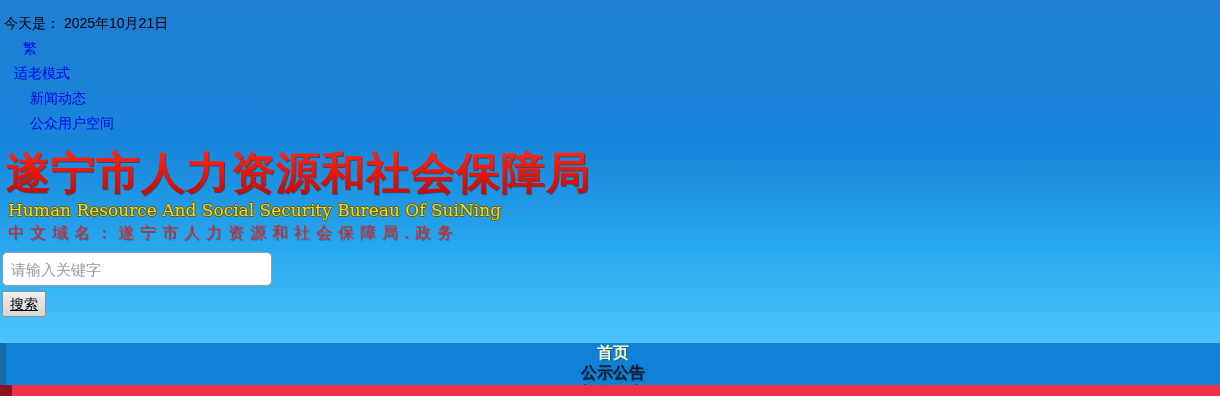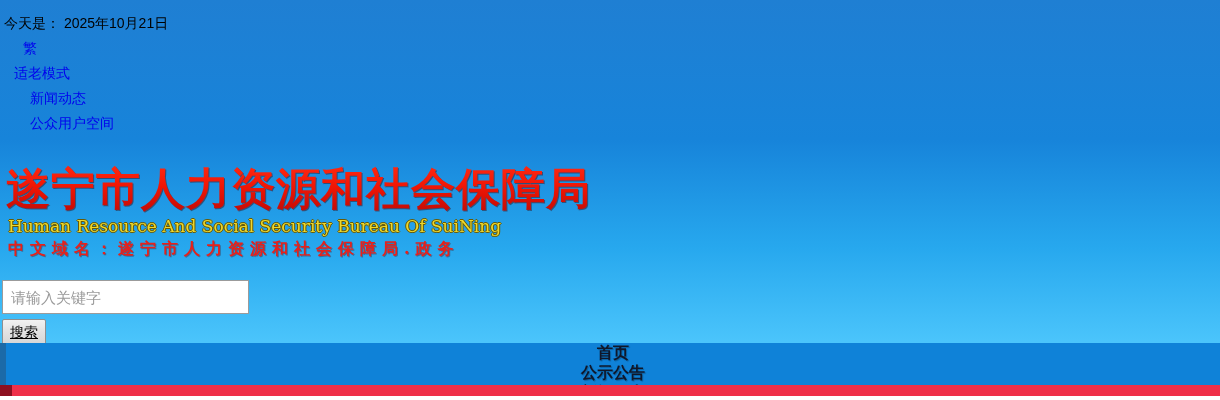--- a/index.html
+++ b/index.html
@@ -50,21 +50,21 @@
   }
   .util-link.i1 { padding-left: 23px; }
   .util-link.i2 { padding-left: 14px; }
   .util-link.i3 { padding-left: 30px; }
   .util-link.i4 { padding-left: 30px; }
 
   
   .masthead {
     position: absolute;
     left: 0;
-    top: 164px;
+    top: 148px;
     width: 700px;
   }
   .site-title-cn {
     font-family: "DejaVu Serif", "Liberation Serif", serif;
     font-weight: bold;
     font-size: 44px;
     line-height: 50px;
     letter-spacing: 1px;
     margin: 0 0 0 6px;
     background: linear-gradient(to bottom, #ff2a12 0%, #f01605 45%, #c00a06 100%);
@@ -83,52 +83,51 @@
     line-height: 22px;
     margin: 1px 0 0 8px;
     color: #ecd82e;
     text-shadow:
       -1px 0 0 #6b5a00, 1px 0 0 #6b5a00,
       0 -1px 0 #6b5a00, 0 1px 0 #6b5a00;
     white-space: nowrap;
   }
   .site-domain-cn {
     font-family: "DejaVu Serif", "Liberation Serif", serif;
-    font-weight: bold;
+    font-weight: normal;
     font-size: 16px;
     line-height: 22px;
     margin: 1px 0 0 8px;
     letter-spacing: 6px;
     color: #e8201a;
     text-shadow: 1px 1px 0 rgba(80,0,0,0.35);
     white-space: nowrap;
   }
 
   
   .search-wrap {
     position: absolute;
     left: 0;
     top: 252px;
     width: 320px;
   }
   .search-input {
     display: block;
     box-sizing: border-box;
-    width: 247px;
+    width: 270px;
     height: 34px;
     margin-left: 2px;
     padding: 0 8px;
     border: 1px solid #9b9b9b;
-    border-radius: 0;
+    border-radius: 5px;
     background: #ffffff;
     font-family: "Liberation Sans", sans-serif;
     font-size: 15px;
     color: #222222;
     outline: none;
-    margin-top: 28px;
   }
   .search-input::placeholder { color: #9a9a9a; }
   .search-button {
     display: block;
     margin: 5px 0 0 2px;
     padding: 2px 7px 3px 7px;
     box-sizing: border-box;
     height: 26px;
     background: linear-gradient(to bottom, #f2f2f2 0%, #e2e2e2 50%, #d6d6d6 100%);
     border: 1px solid #8f8f8f;
@@ -162,21 +161,21 @@
   .nav-item {
     display: block;
     font-size: 16px;
     font-weight: bold;
     line-height: 20px;
     text-decoration: none;
     color: #0f172a;
     white-space: nowrap;
     text-shadow: 1px 1px 1px rgba(0,0,0,0.28);
   }
-  .nav-item.active { color: #0f172a; }
+  .nav-item.active { color: #fef9c3; }
 
   
   .red-strip {
     position: absolute;
     left: 12px;
     top: 385px;
     width: 1208px;
     height: 11px;
     background: #ef3049;
   }

